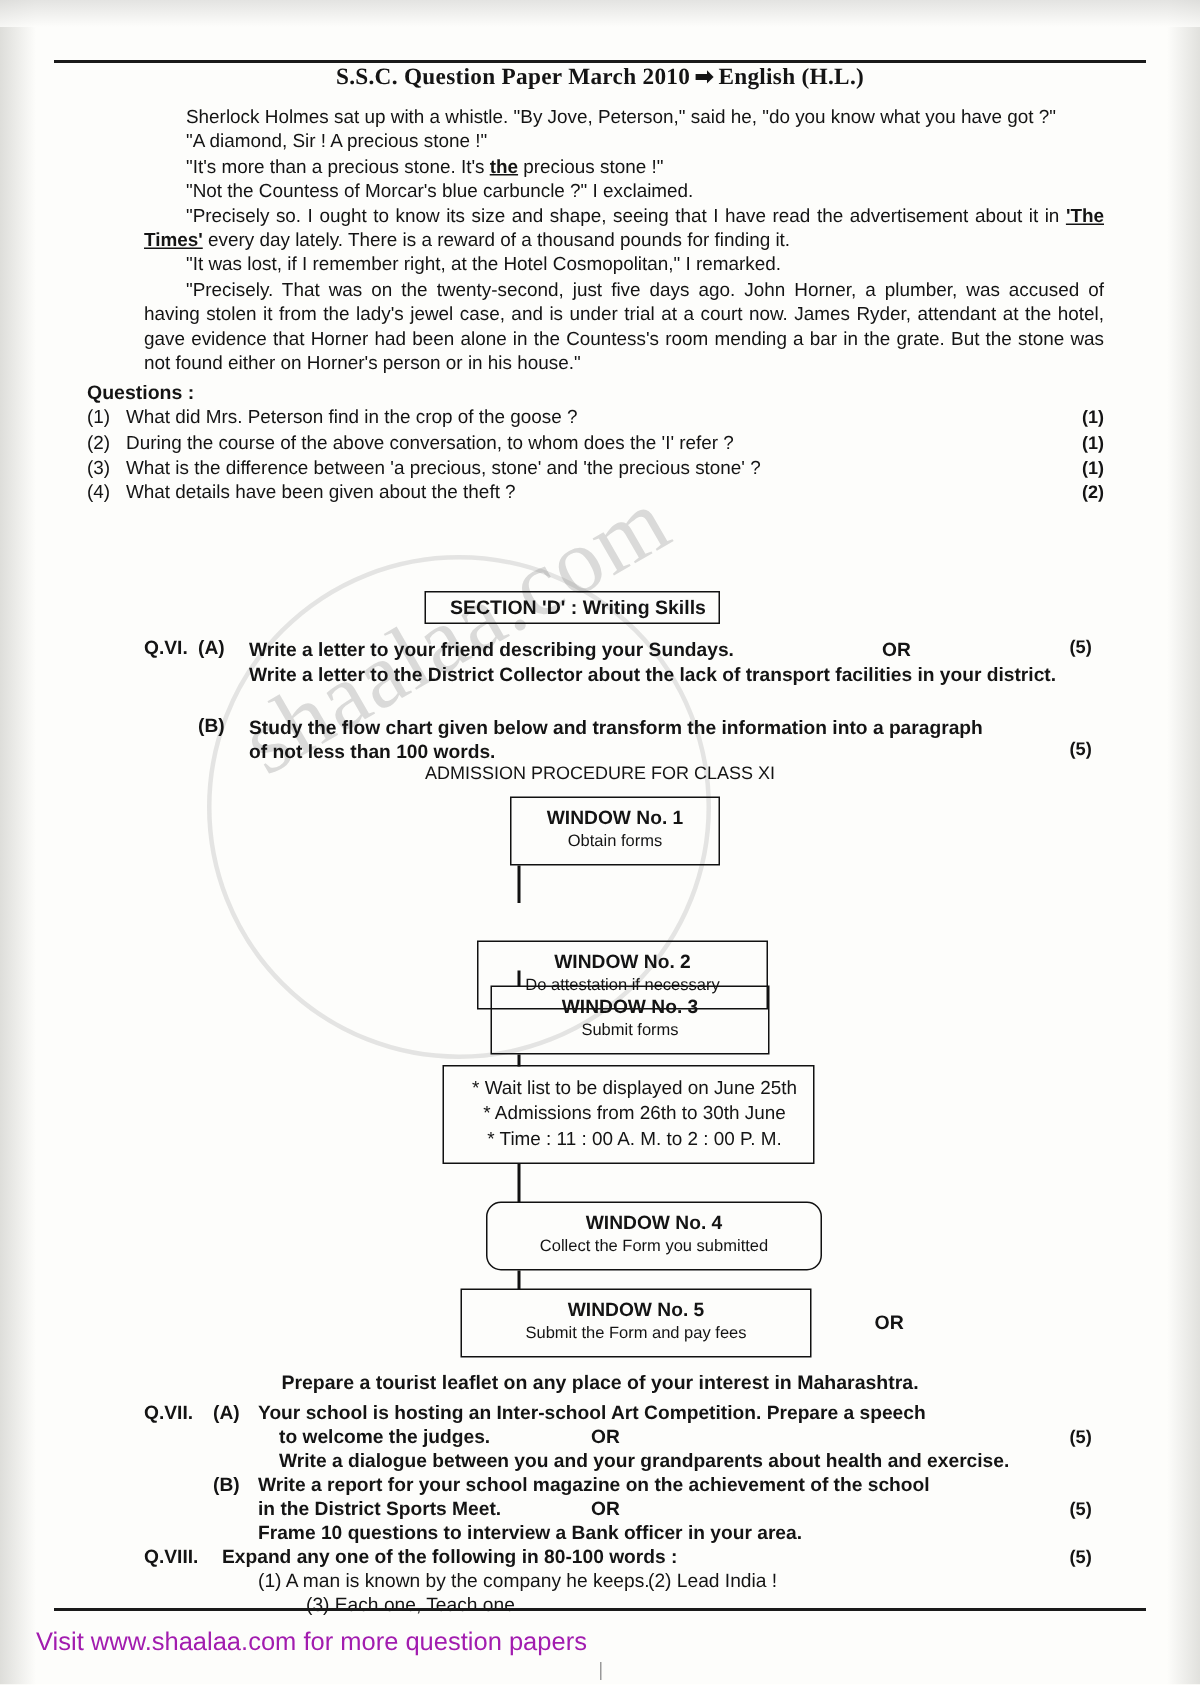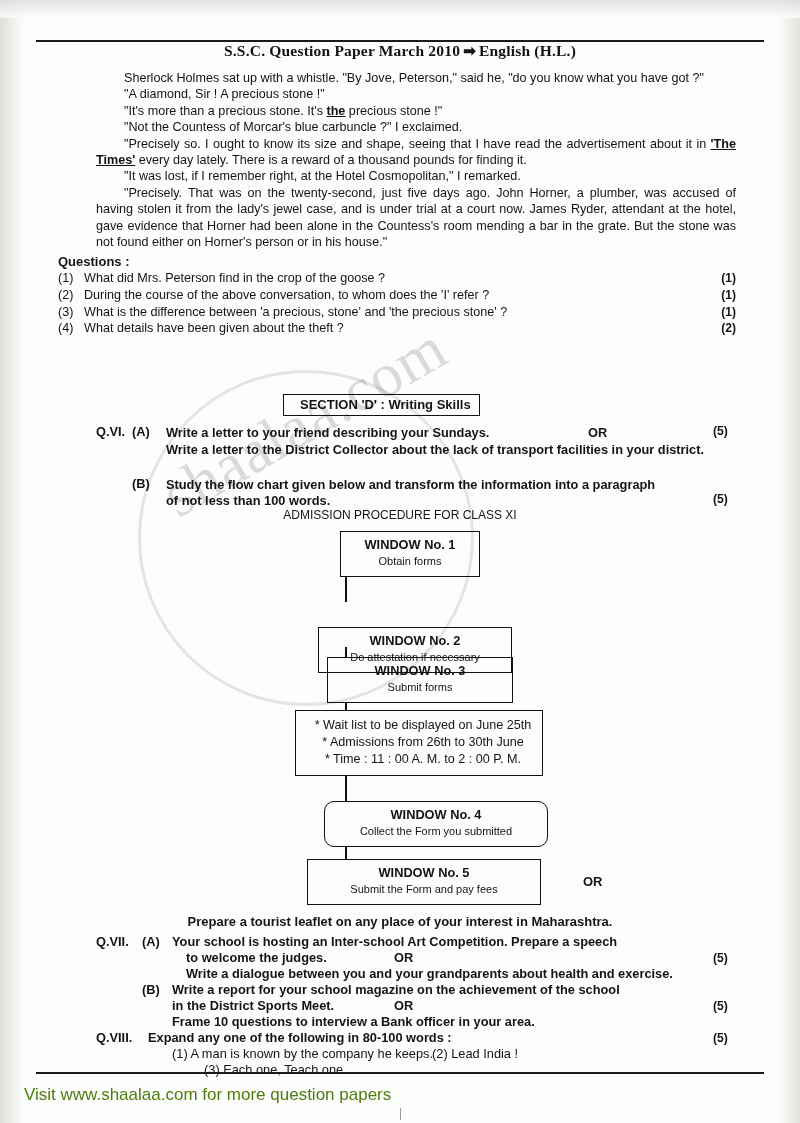--- a/index.html
+++ b/index.html
@@ -182,21 +182,21 @@
 
   .tailblock { position: absolute; font-size: 12.8px; line-height: 16.6px; }
   .b { font-weight: bold; }
 
   .bottom-line {
     position: absolute;
     left: 24px;
     top: 1085px;
     font-family: "Liberation Sans", sans-serif;
     font-size: 17px;
-    color: #4d7c0f;
+    color: #a21caf;
   }
   .vert-tick {
     position: absolute;
     left: 400px; top: 1108px; width: 1px; height: 12px; background: #999;
   }
 </style>
 </head>
 <body>
 
 <div class="page">

